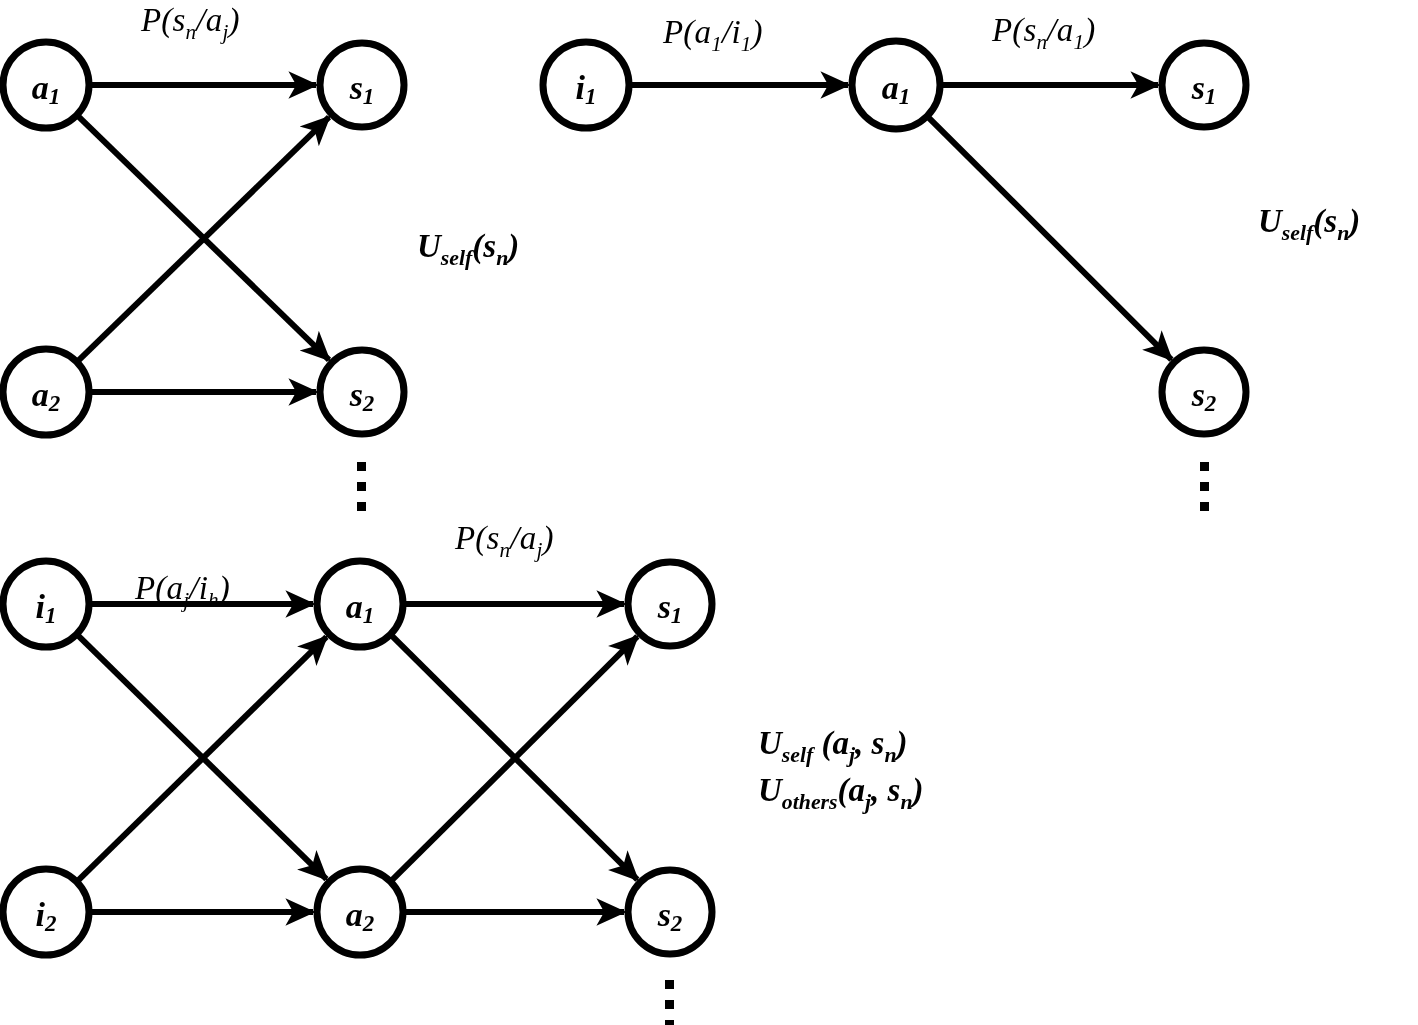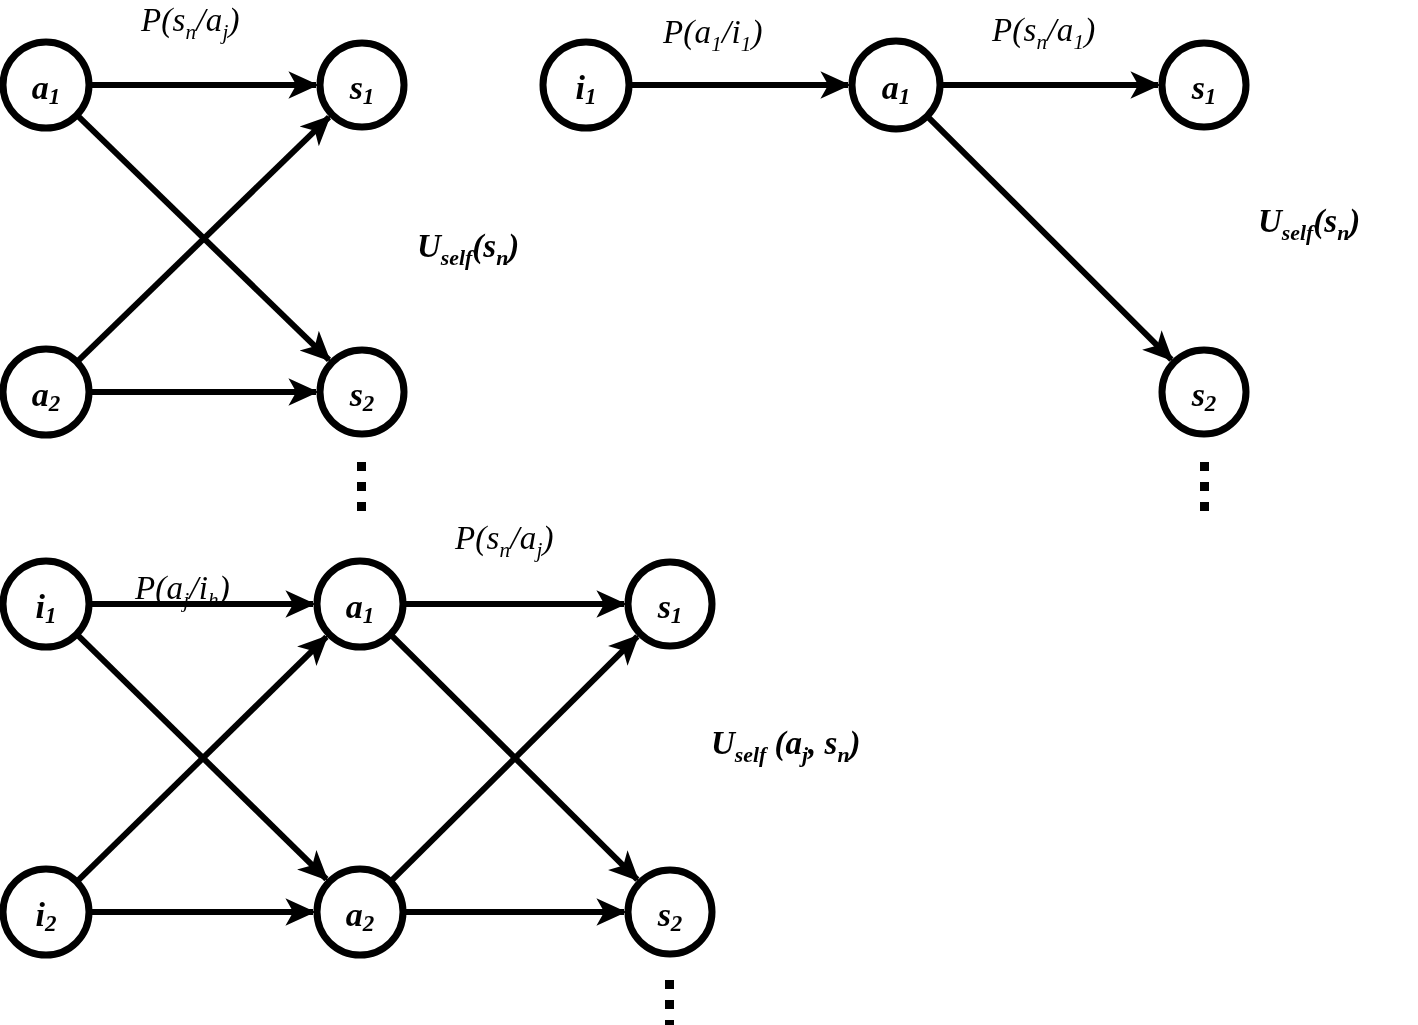--- a/index.html
+++ b/index.html
@@ -190,22 +190,23 @@
       <div class="util-label" style="left: 1258px; top: 200px;">
         <div>U<sub>self</sub>(s<sub>n</sub>)</div>
       </div>
       <div class="dots" style="left: 1200px; top: 462px;">
         <span></span>
         <span></span>
         <span></span>
       </div>
       <div class="edge-label" style="left: 135px; top: 530px; margin-top: 40px;">P(a<sub>j</sub>/i<sub>h</sub>)</div>
       <div class="edge-label" style="left: 455px; top: 520px;">P(s<sub>n</sub>/a<sub>j</sub>)</div>
-      <div class="util-label" style="left: 711px; top: 722px;">
+      <div class="util-label" style="left: 758px; top: 722px;">
         <div>U<sub>self</sub> (a<sub>j</sub>, s<sub>n</sub>)</div>
+        <div>U<sub>others</sub>(a<sub>j</sub>, s<sub>n</sub>)</div>
       </div>
       <div class="dots" style="left: 665px; top: 980px;">
         <span></span>
         <span></span>
         <span></span>
       </div>
     </div>
 
 </div>
 

